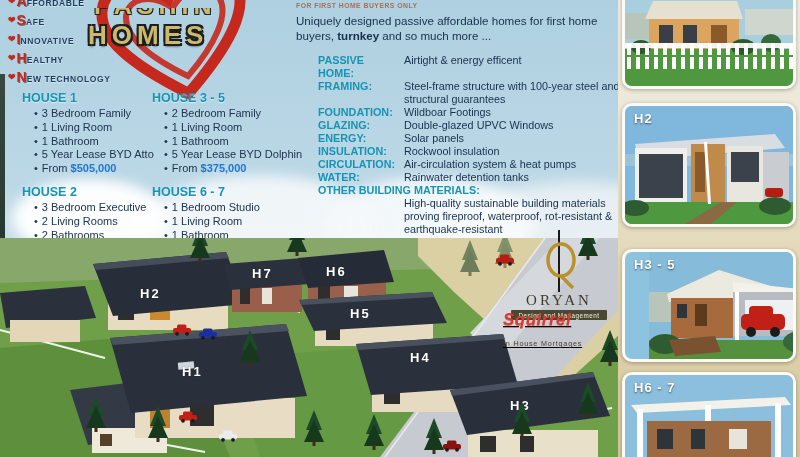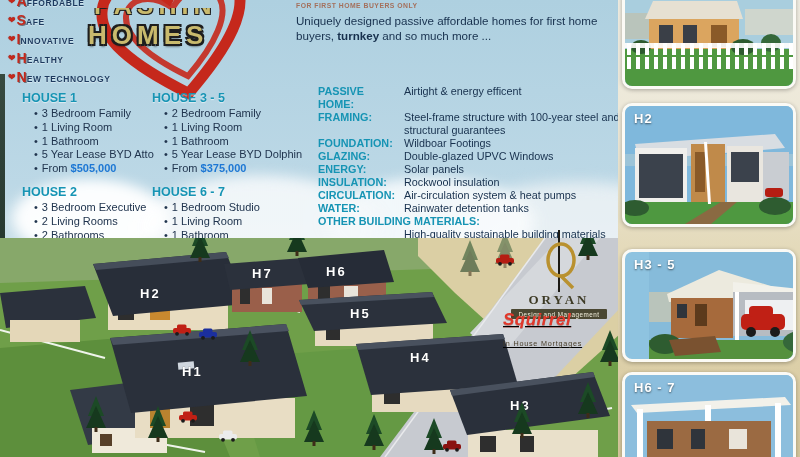--- a/index.html
+++ b/index.html
@@ -48,34 +48,34 @@
   .col2 { position:absolute; left:152px; top:91px; }
   .house-block + .house-block { margin-top:9px; }
 
   
   .intro { position:absolute; left:296px; top:2px; width:330px; }
   .eyebrow { font-size:6.8px; font-weight:bold; letter-spacing:.5px; color:#a4705c; margin-bottom:4px; }
   .intro-line { font-size:11.6px; line-height:15px; color:#17304d; }
   .intro-line b { font-weight:bold; }
 
   .specs { position:absolute; left:318px; top:54px; width:302px; font-size:10.8px; line-height:13px; color:#17304d; }
-  .spec-grid { display:grid; grid-template-columns:84px 1fr; column-gap:2px;margin-top:31px; }
+  .spec-grid { display:grid; grid-template-columns:84px 1fr; column-gap:2px; }
   .spec-label { color:#1694b4; font-weight:bold; }
   .spec-label.wide { grid-column:1 / 3; }
   .spec-value.indent { grid-column:2; }
   .bonus-row { display:grid; grid-template-columns:84px 1fr; column-gap:2px; }
 
   
   .site-render { position:absolute; left:0; top:238px; }
   .site-label { font:bold 13px "Liberation Sans",sans-serif; fill:#fff; letter-spacing:2px;
     paint-order:stroke; stroke:rgba(0,0,0,.35); stroke-width:.6px; }
 
   
   .oryan { position:absolute; left:503px; top:230px; width:112px; text-align:center; }
-  .oryan-name { font-family:"Liberation Serif", serif; font-size:13px; letter-spacing:3px; color:#3e3b26; margin-top:-6px;font-weight:bold; }
+  .oryan-name { font-family:"Liberation Serif", serif; font-size:15px; letter-spacing:3px; color:#3e3b26; margin-top:-6px; }
   .oryan-band { margin:1px auto 0; background:#4a4732; color:#f3efdd; font-size:6.3px; letter-spacing:.5px;
     padding:1.5px 4px; width:96px; border-radius:1px; }
   .squirrel { position:absolute; left:503px; top:310px; width:112px; text-align:left;text-decoration:underline; }
   .squirrel-name { font-size:17px; font-weight:bold; font-style:italic; color:#e2372a; letter-spacing:.5px;
     text-shadow:0 1px 0 rgba(120,20,10,.4); }
   .squirrel-sub { margin-top:9px; font-size:7.2px; letter-spacing:.8px; color:#473c28; }
 
   
   .panel { position:absolute; right:0; top:0; width:182px; height:457px;
     background:linear-gradient(180deg,#f0ede2 0%,#ece7d6 30%,#e2d7b4 60%,#d6c79c 100%); }

